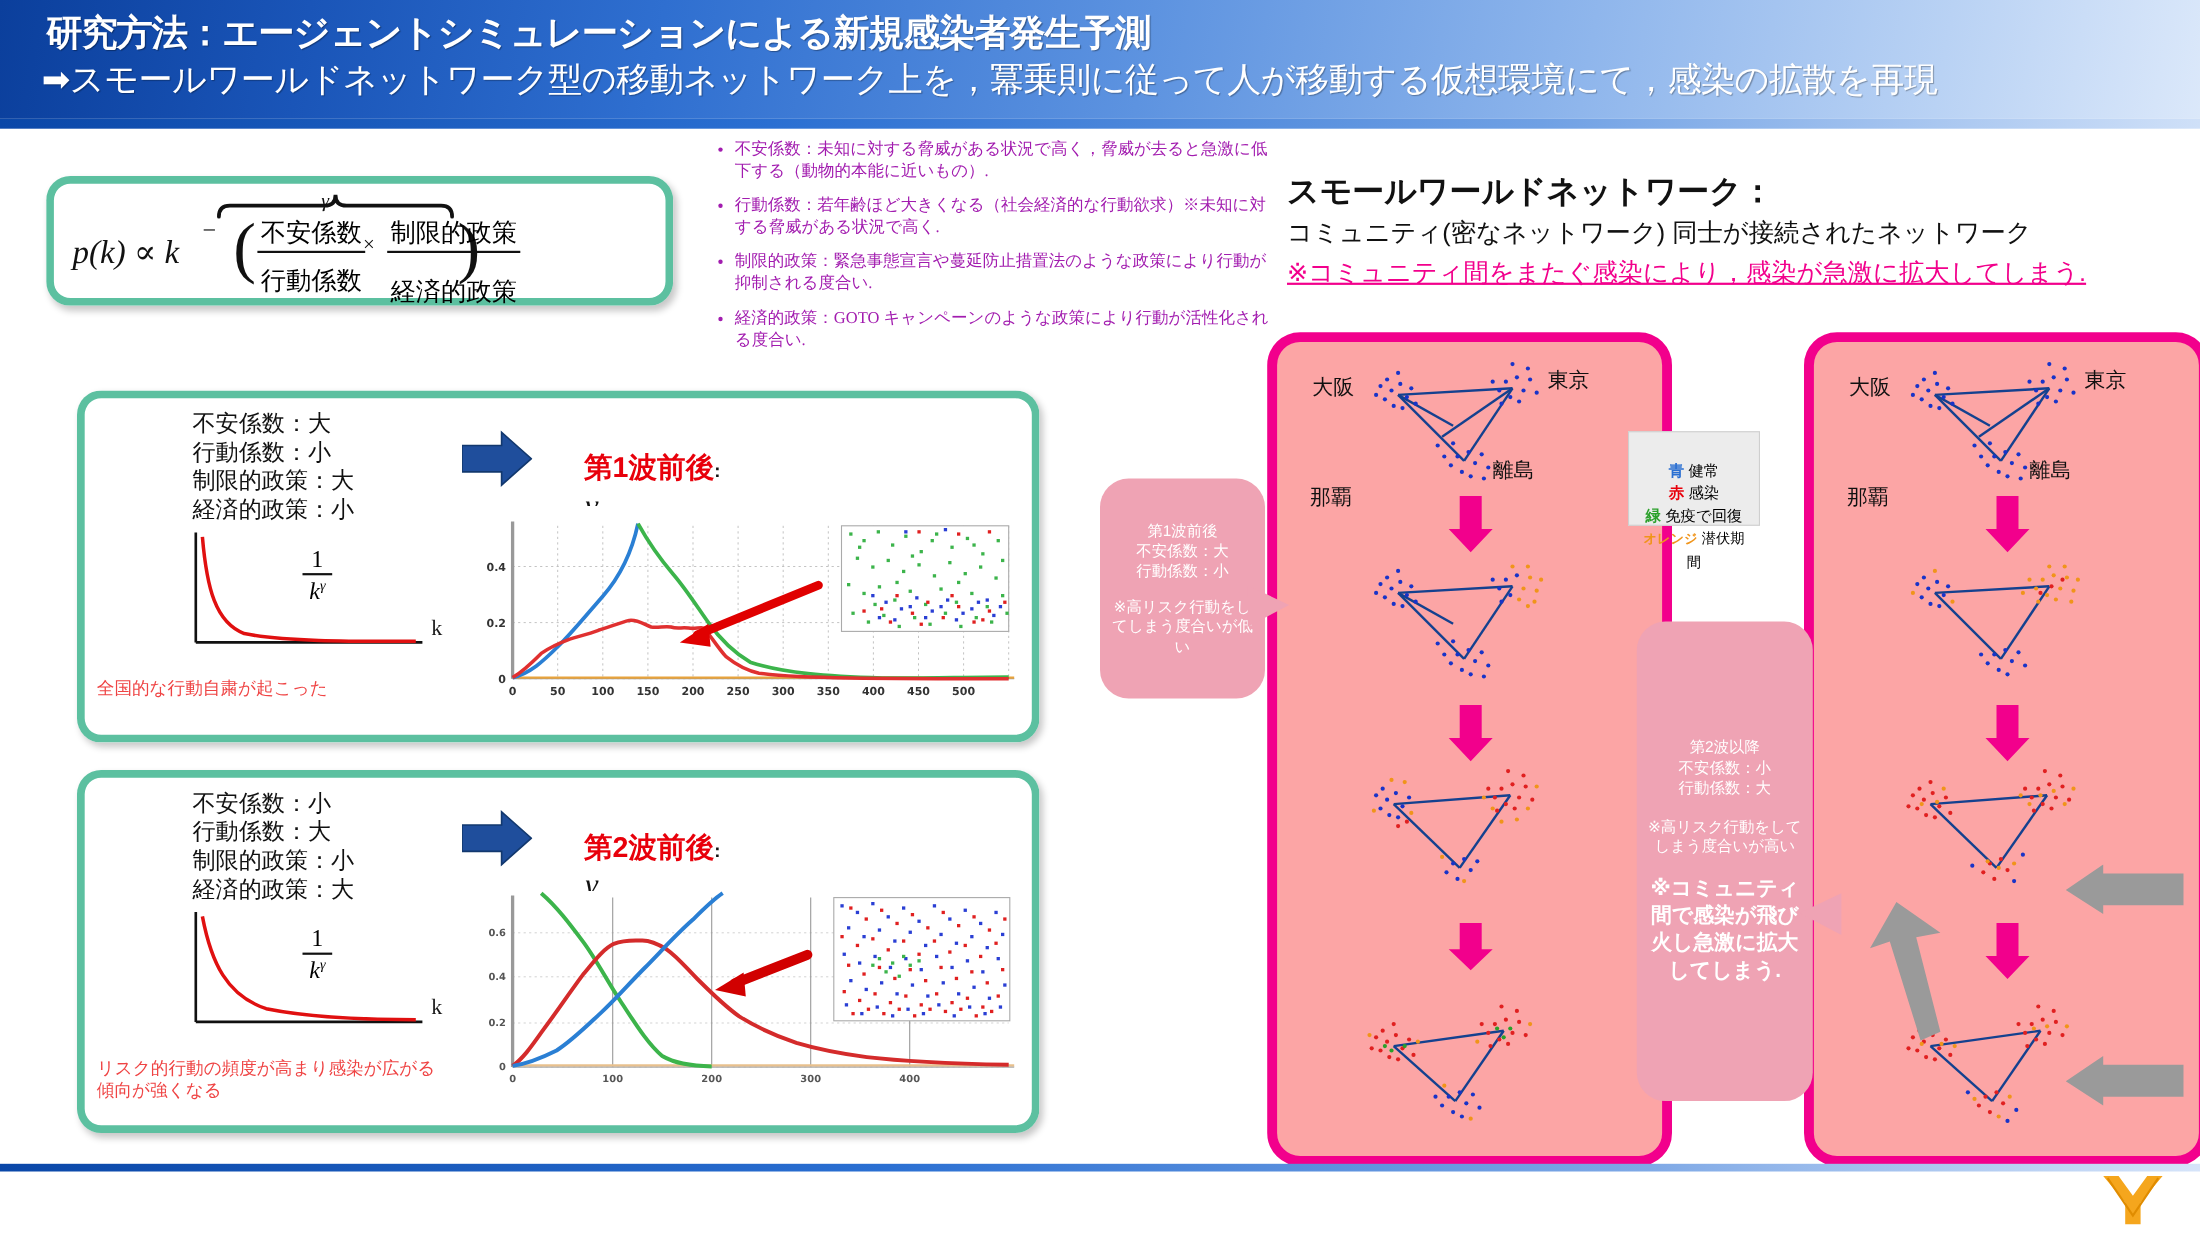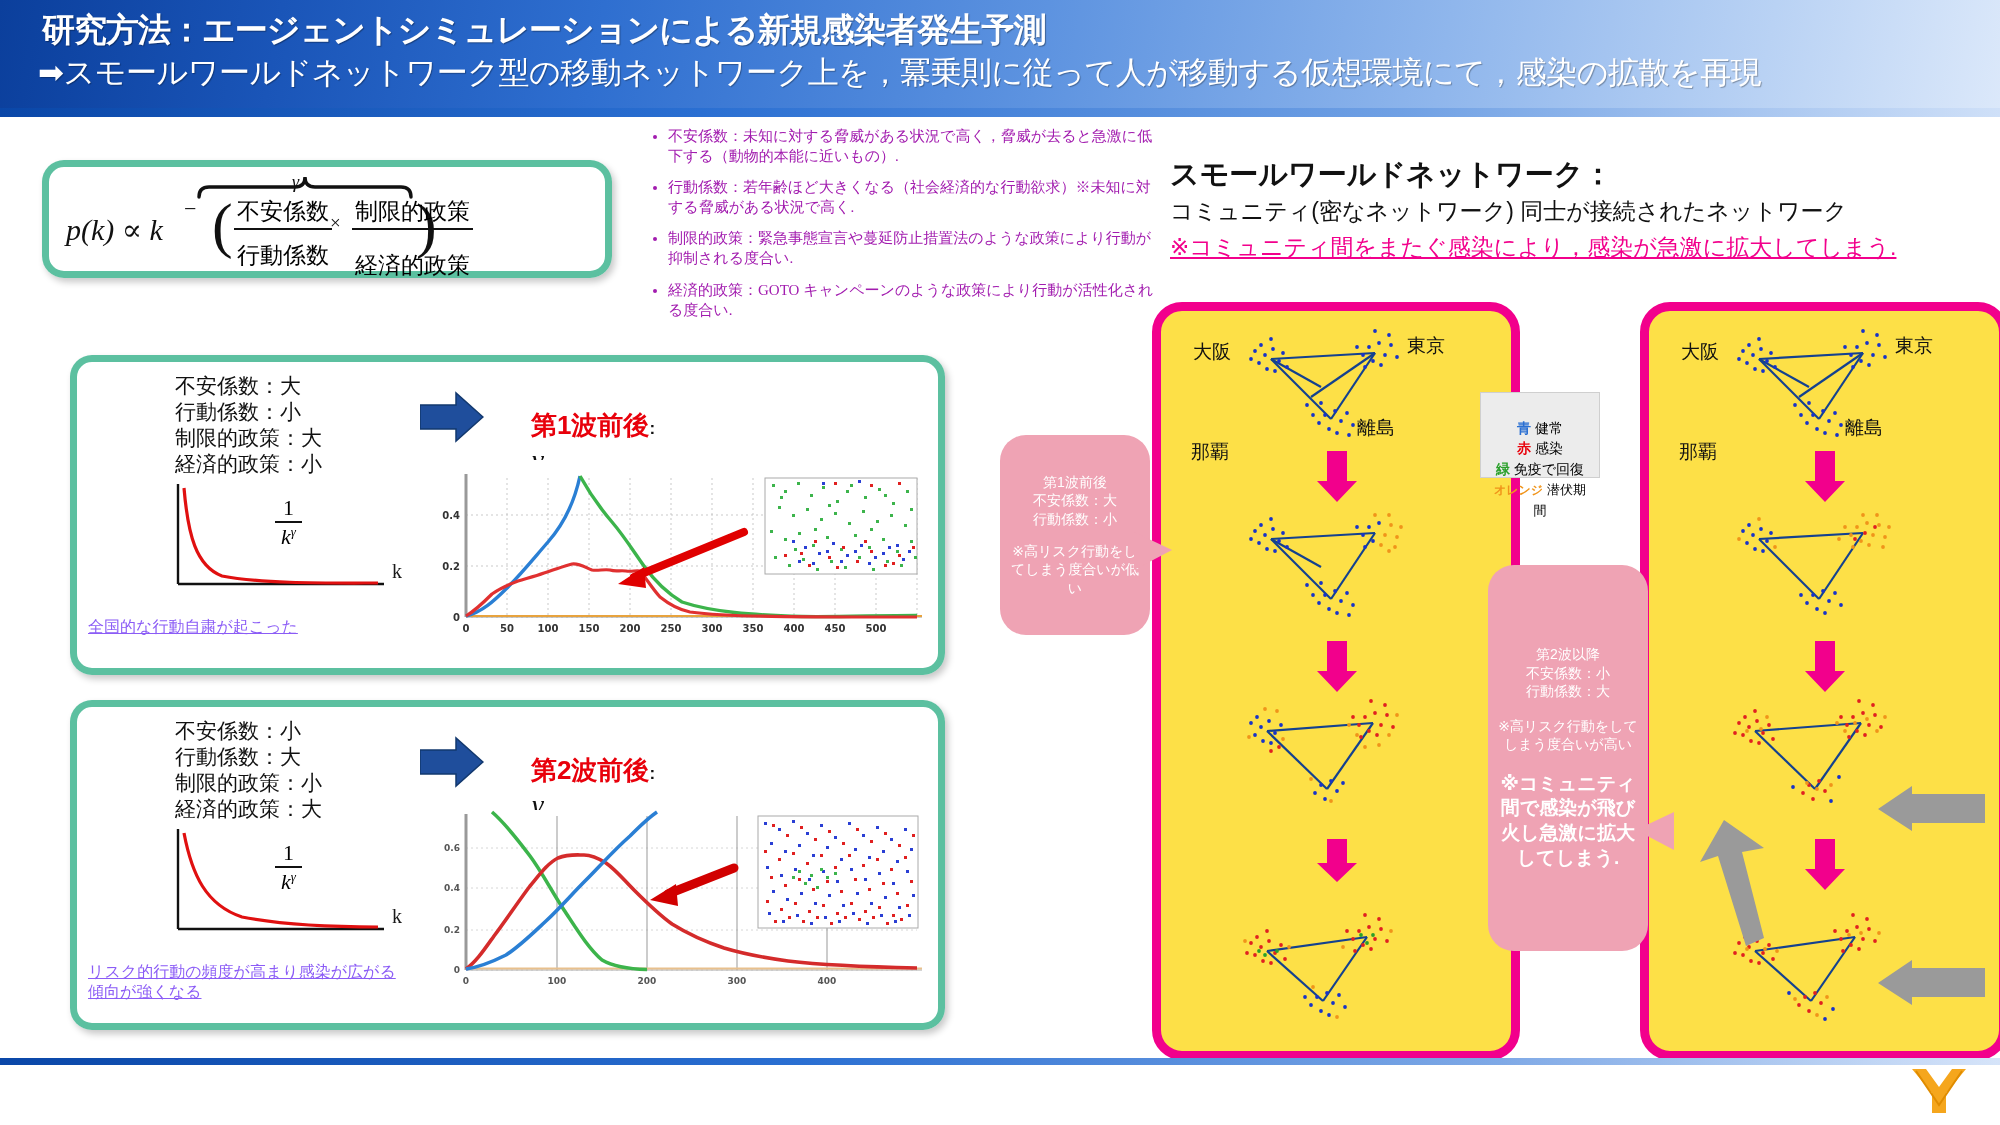--- a/index.html
+++ b/index.html
@@ -31,32 +31,32 @@
   .fx{position:absolute;font-family:"Liberation Serif","DejaVu Serif",serif;color:#111;}
 
   
   #bullets{position:absolute;left:650px;top:126px;width:510px;}
   #bullets li{font-family:"Liberation Serif","DejaVu Serif",serif;font-size:15px;
     line-height:1.34;color:#a21caf;margin-bottom:11px;}
   #bullets ul{margin:0;padding-left:18px;}
   .coefline{font-size:21px;line-height:1.24;color:#111;}
   .wavetitle{color:#e8000b;font-size:26px;font-weight:bold;}
   .waveconc{font-size:27px;color:#111;}
-  .capt{font-size:16px;color:#8b5cf6;line-height:1.25;text-decoration:underline;}
+  .capt{font-size:16px;color:#ef4444;line-height:1.25;}
 
   .arrowblue{position:absolute;width:64px;height:52px;}
 
   
   .miniax{position:absolute;}
 
   
   .chartbox{position:absolute;background:#fff;}
 
   
-  .pinkpanel{position:absolute;border:9px solid #f2008c;border-radius:30px;background:#fde047;text-decoration:underline;}
+  .pinkpanel{position:absolute;border:9px solid #f2008c;border-radius:30px;background:#fca5a5;text-decoration:underline;}
   .citylbl{position:absolute;font-size:19px;color:#111;white-space:nowrap;}
 
   .callout{position:absolute;background:#efa3b4;border-radius:26px;color:#fff;
     text-align:center;font-size:14px;line-height:1.32;display:flex;
     flex-direction:column;justify-content:center;align-items:center;padding:8px 10px;
     box-sizing:border-box;}
   .callout .big{font-size:19px;font-weight:bold;line-height:1.3;}
 
   .legendbox{position:absolute;background:#ececec;border:1px solid #cfcfcf;
     font-size:14px;line-height:1.45;padding:5px 8px;box-sizing:border-box;}
@@ -1003,21 +1003,21 @@
   <svg class="pinkarrow" style="left:155px;top:528px;" width="42" height="52" viewBox="0 0 42 52">
       <path d="M11 0 L31 0 L31 30 L41 30 L21 51 L1 30 L11 30 Z" fill="#f2008c"></path>
     </svg>
 
   <div class="citylbl" style="left:32px;top:28px;">大阪</div>
   <div class="citylbl" style="left:246px;top:22px;">東京</div>
   <div class="citylbl" style="left:196px;top:104px;">離島</div>
   <div class="citylbl" style="left:30px;top:128px;">那覇</div>
 </div>
 
-<div class="callout" style="left:1488px;top:565px;width:160px;height:386px;">
+<div class="callout" style="left:1488px;top:565px;width:160px;height:436px;">
   <div>第2波以降</div>
   <div>不安係数：小</div>
   <div>行動係数：大</div>
   <div style="height:16px;"></div>
   <div>※高リスク行動をしてしまう度合いが高い</div>
   <div style="height:18px;"></div>
   <div class="big">※コミュニティ間で感染が飛び火し急激に拡大してしまう.</div>
 </div>
 <svg style="position:absolute;left:1636px;top:800px;" width="40" height="60" viewBox="0 0 40 60">
     <path d="M38 12 L0 30 L38 50 Z" fill="#efa3b4"></path>

